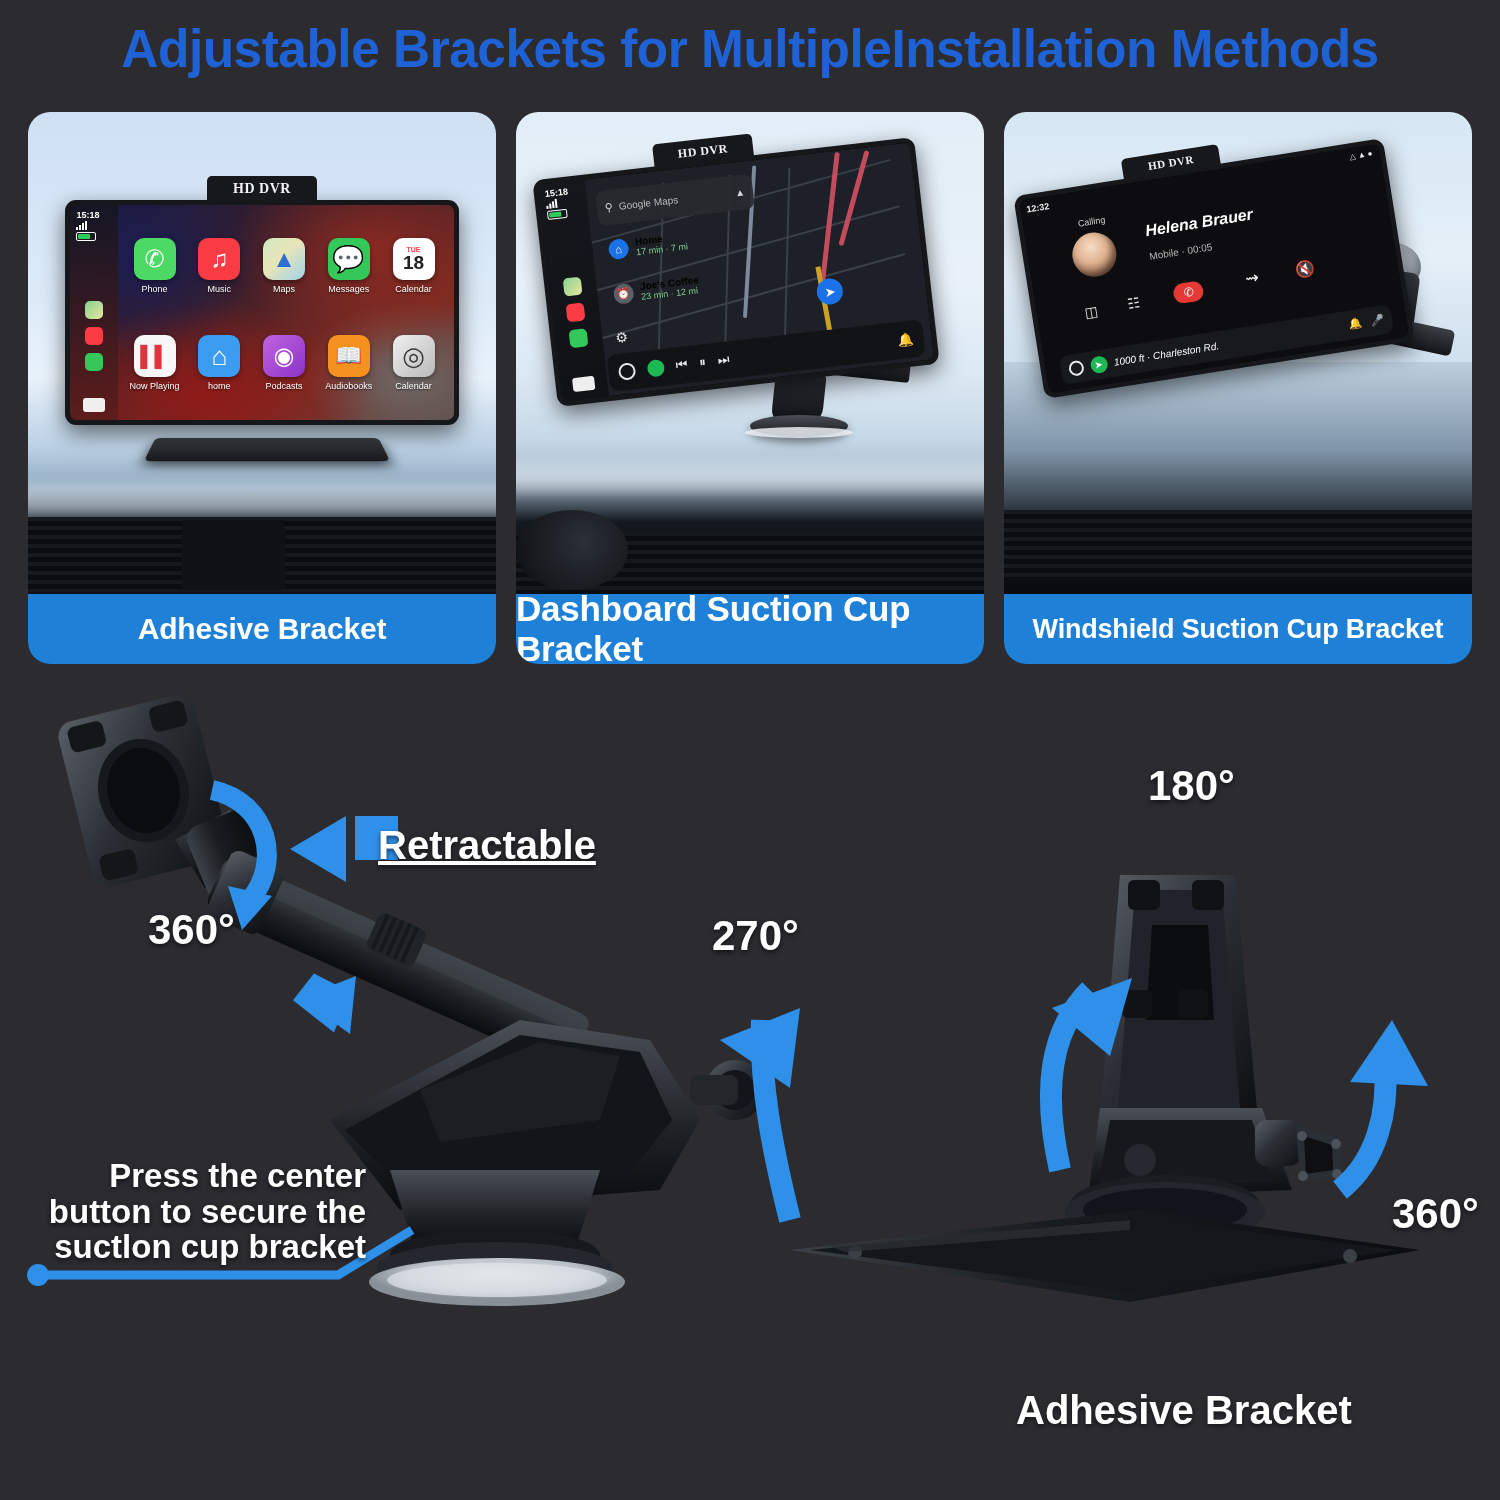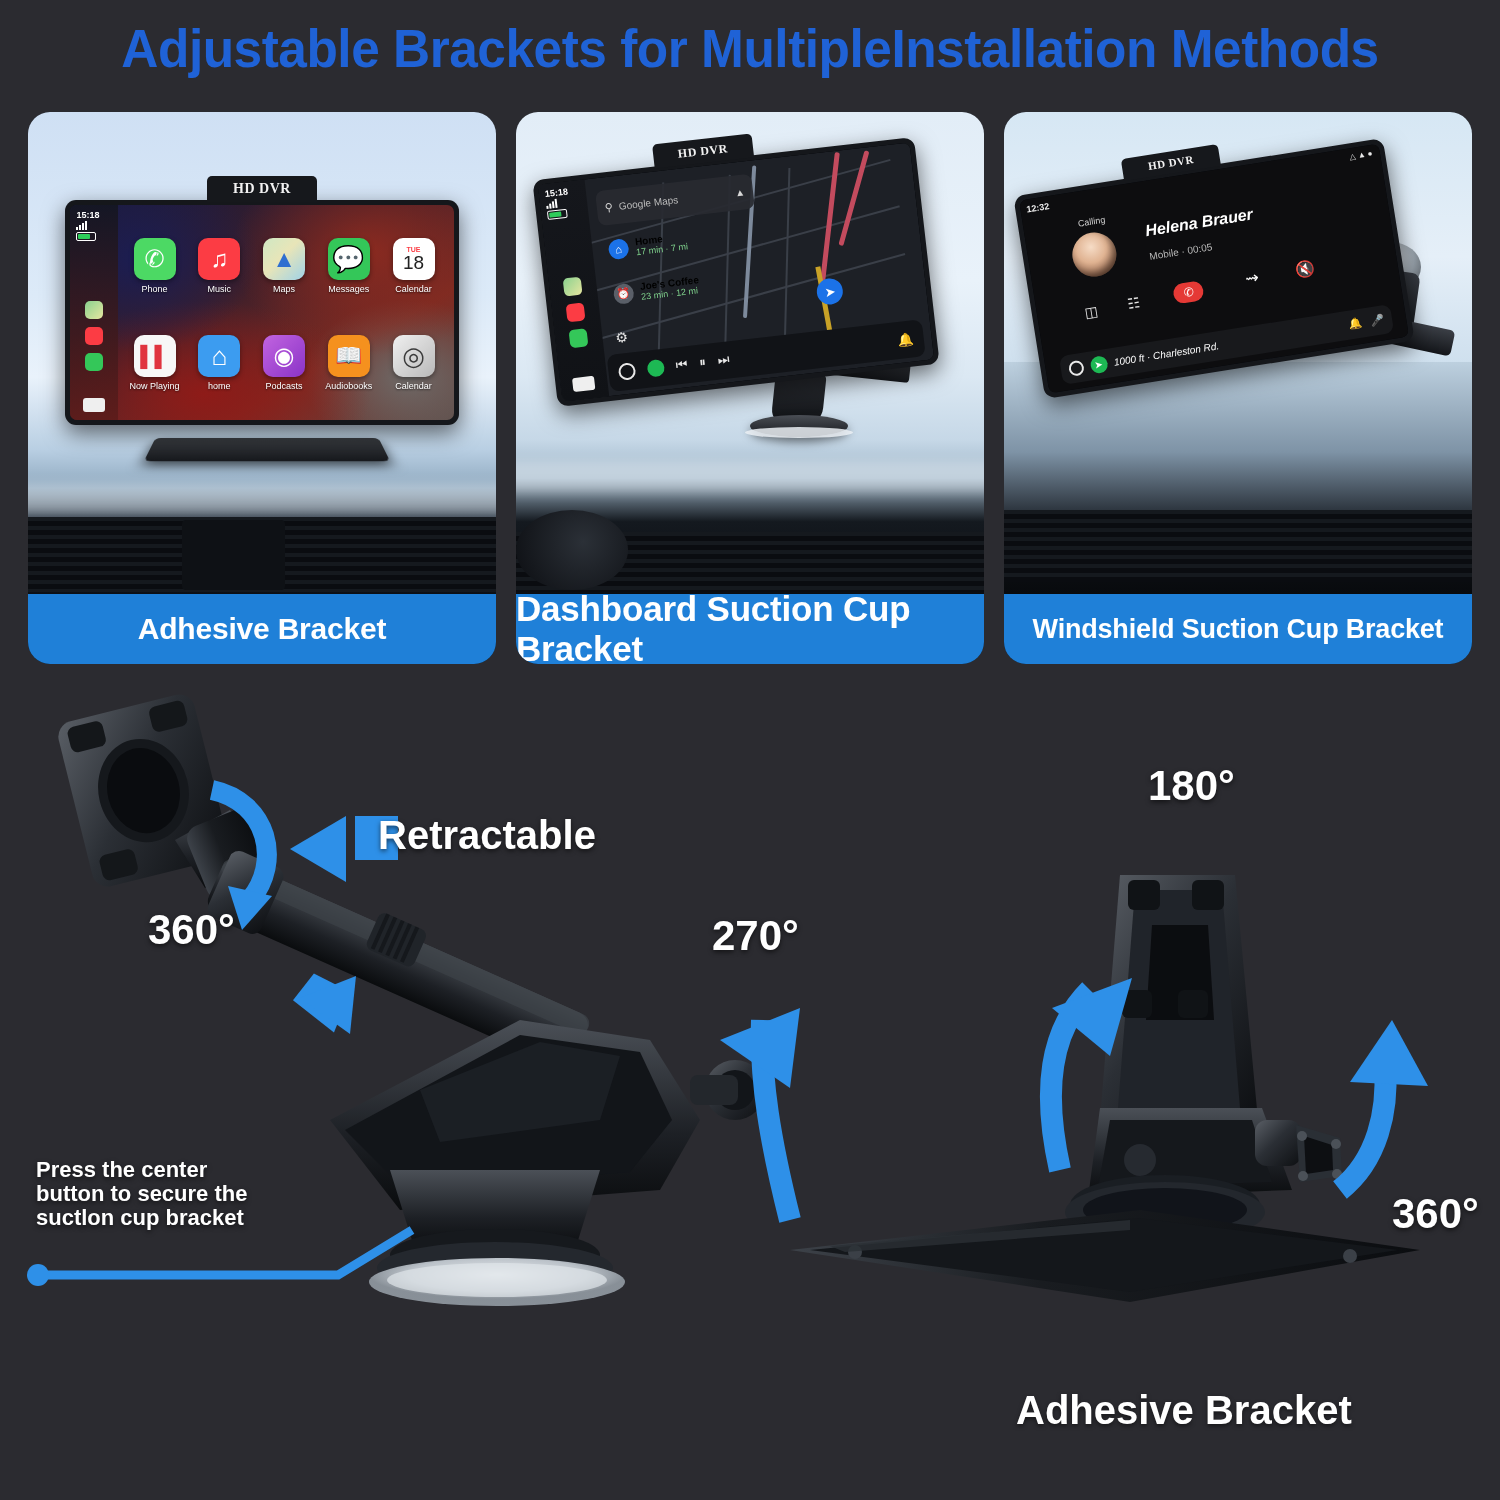--- a/index.html
+++ b/index.html
@@ -114,21 +114,21 @@
 
   
   .bottom { position:absolute; top:690px; left:0; width:1500px; height:810px; }
   .annot {
     position:absolute; color:#fff; font-weight:bold;
     font-family:"Liberation Sans Narrow","Liberation Sans",sans-serif;
     text-shadow: 0 2px 5px rgba(0,0,0,.6);
   }
   .deg { font-size:42px; }
   .bigtxt { font-size:40px; }
-  .note { font-size:22px; line-height:1.08; }
+  .note { font-size:33px; line-height:1.08;text-align:right; }
   .bracket-label { font-size:40px; font-weight:bold; color:#fff;
     font-family:"Liberation Sans Narrow","Liberation Sans",sans-serif;
     text-shadow:0 2px 4px rgba(0,0,0,.5); position:absolute; white-space:nowrap; }
   svg.layer { position:absolute; left:0; top:0; width:1500px; height:810px; pointer-events:none; }
 </style>
 </head>
 <body>
 
 <div class="page">
 
@@ -179,21 +179,21 @@
                 <div class="ic" style="background:linear-gradient(135deg,#cfe8c4,#e8e5b8 45%,#9fd2e8);color:#2f6fd0;">▲</div>
                 <div class="nm">Maps</div>
               </div>
               <div class="app">
                 <div class="ic" style="background:#34c759;font-size:26px;">💬</div>
                 <div class="nm">Messages</div>
               </div>
               <div class="app">
                 <div class="ic" style="background:#fff;flex-direction:column;gap:0;">
                   <span style="font-size:7px;color:#fc3c44;font-weight:bold;line-height:1;">TUE</span>
-                  <span style="font-size:19px;color:#222;font-weight:normal;line-height:1;">18</span>
+                  <span style="font-size:19px;color:#222;font-weight:bold;line-height:1;">18</span>
                 </div>
                 <div class="nm">Calendar</div>
               </div>
 
               <div class="app">
                 <div class="ic" style="background:#f7f7f7;color:#e0343f;font-size:20px;">▌▌</div>
                 <div class="nm">Now Playing</div>
               </div>
               <div class="app">
                 <div class="ic" style="background:#3c9cf0;font-size:26px;">⌂</div>
@@ -463,21 +463,21 @@
       <polygon points="1052,318 1132,288 1110,366" fill="#2e90e8"></polygon>
 
       <path d="M1340,500 C1378,470 1388,420 1385,378" stroke="#2e90e8" stroke-width="22" fill="none"></path>
       <polygon points="1350,392 1392,330 1428,396" fill="#2e90e8"></polygon>
 
       <circle cx="38" cy="585" r="11" fill="#2e90e8"></circle>
       <path d="M38,585 L338,585 L412,540" stroke="#2e90e8" stroke-width="9" fill="none"></path>
     </svg>
 
     <div class="annot deg" style="left:148px; top:216px;">360°</div>
-    <div class="annot bigtxt" style="left:378px; top:123px;">Retractable</div>
+    <div class="annot bigtxt" style="left:378px; top:133px;text-decoration:underline;">Retractable</div>
     <div class="annot deg" style="left:712px; top:222px;">270°</div>
 
     <div class="annot note" style="left:36px; top:468px; width:330px;">
       <div>Press the center</div>
       <div>button to secure the</div>
       <div>suctlon cup bracket</div>
     </div>
 
     <div class="annot deg" style="left:1148px; top:72px;">180°</div>
     <div class="annot deg" style="left:1392px; top:500px;">360°</div>

